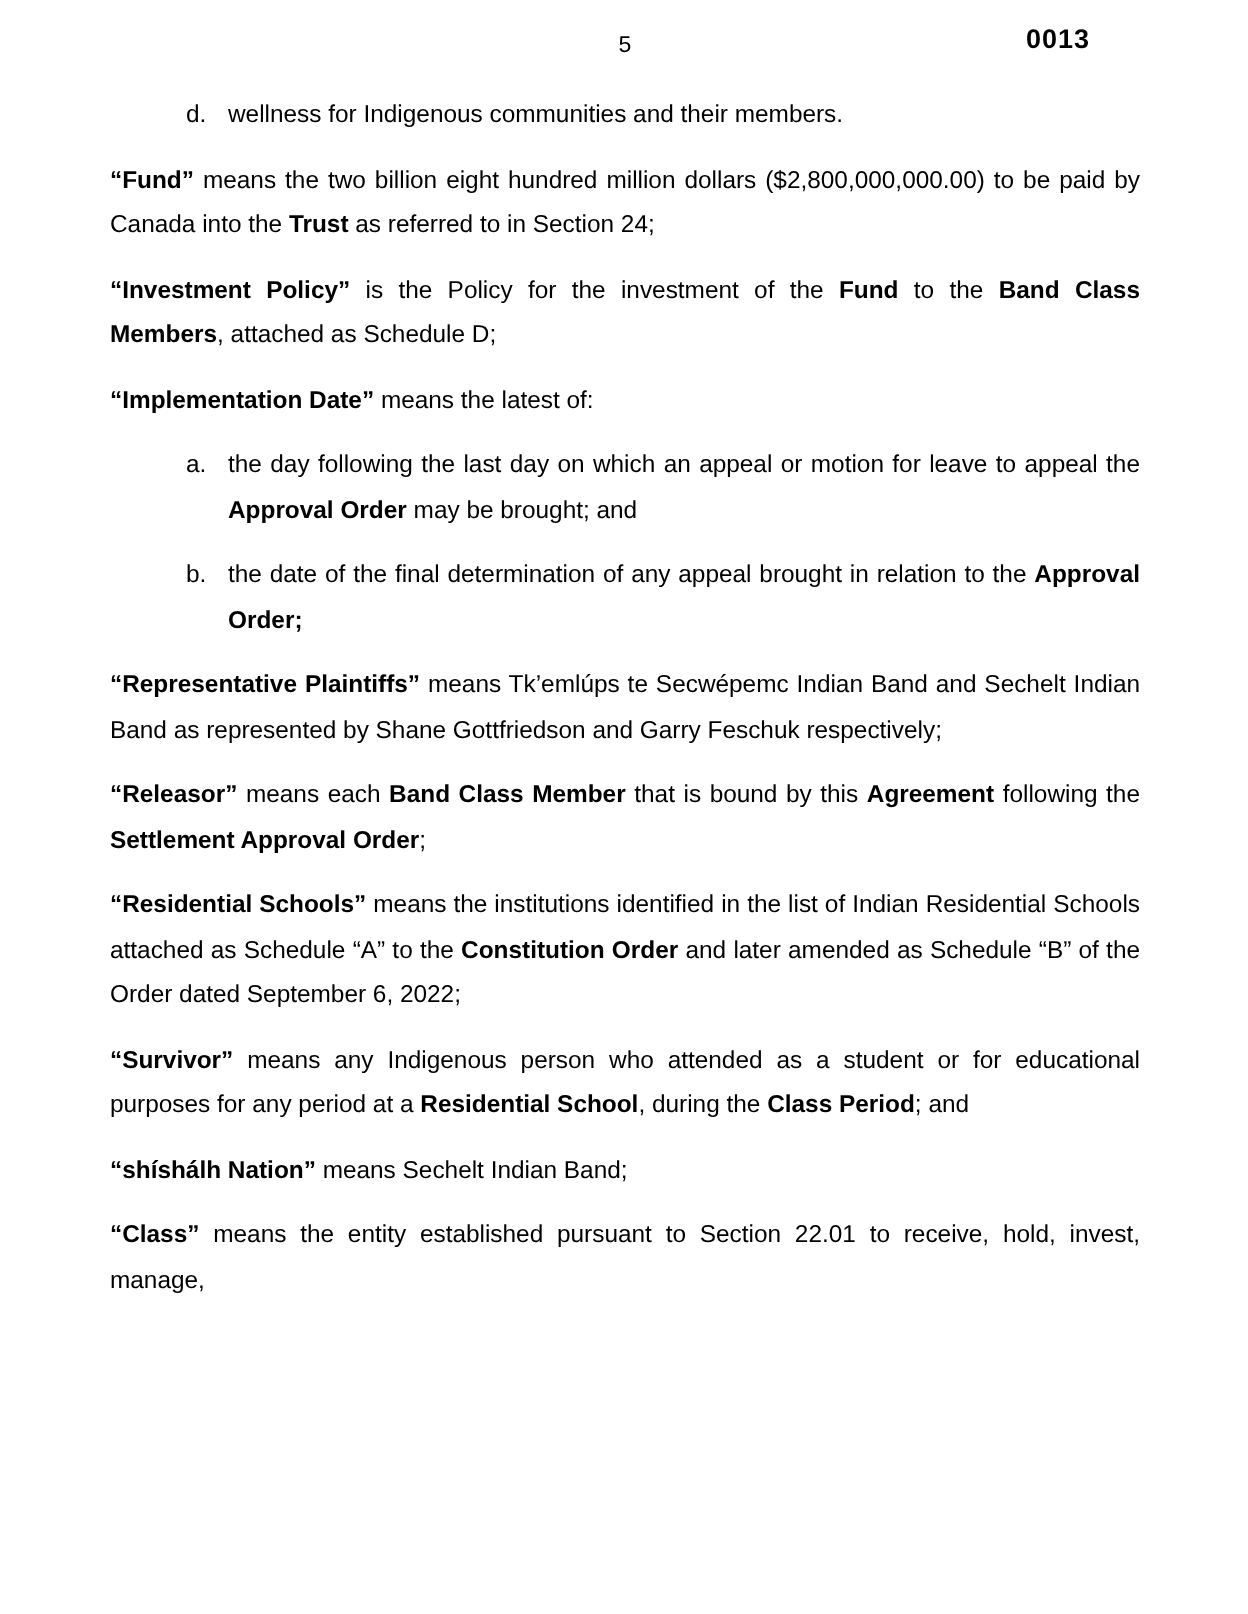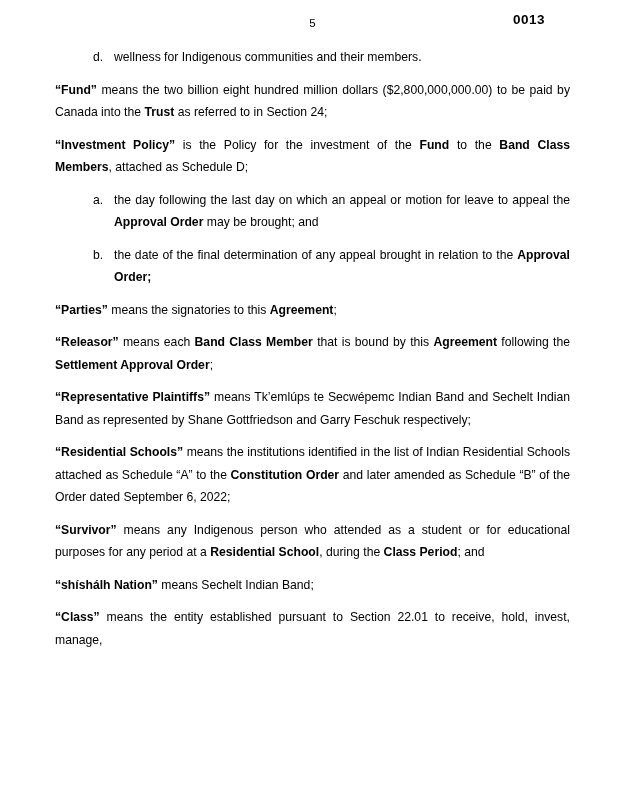--- a/index.html
+++ b/index.html
@@ -68,23 +68,23 @@
 
 <div class="page">
   <div class="header">
     <span class="pgnum">5</span>
     <span class="stamp">0013</span>
   </div>
   <div id="doc-body" class="content">
       <p class="list-item"><span class="marker">d.</span><span>wellness for Indigenous communities and their members.</span></p>
       <p class="para"><span class="b">“Fund”</span><span> means the two billion eight hundred million dollars ($2,800,000,000.00) to be paid by Canada into the </span><span class="b">Trust</span><span> as referred to in Section 24;</span></p>
       <p class="para"><span class="b">“Investment Policy”</span><span> is the Policy for the investment of the </span><span class="b">Fund</span><span> to the </span><span class="b">Band Class Members</span><span>, attached as Schedule D;</span></p>
+      <p class="para"><span class="b">“Implementation Date”</span><span> means the latest of:</span></p>
       <p class="list-item"><span class="marker">a.</span><span>the day following the last day on which an appeal or motion for leave to appeal the </span><span class="b">Approval Order</span><span> may be brought; and</span></p>
       <p class="list-item"><span class="marker">b.</span><span>the date of the final determination of any appeal brought in relation to the </span><span class="b">Approval Order;</span></p>
-      <p class="para"><span class="b">“Parties”</span><span> means the signatories to this </span><span class="b">Agreement</span><span>;</span></p>
+      <p class="para"><span class="b">“Representative Plaintiffs”</span><span> means Tk’emlúps te Secwépemc Indian Band and Sechelt Indian Band as represented by Shane Gottfriedson and Garry Feschuk respectively;</span></p>
       <p class="para"><span class="b">“Releasor”</span><span> means each </span><span class="b">Band Class Member</span><span> that is bound by this </span><span class="b">Agreement</span><span> following the </span><span class="b">Settlement Approval Order</span><span>;</span></p>
-      <p class="para"><span class="b">“Representative Plaintiffs”</span><span> means Tk’emlúps te Secwépemc Indian Band and Sechelt Indian Band as represented by Shane Gottfriedson and Garry Feschuk respectively;</span></p>
       <p class="para"><span class="b">“Residential Schools”</span><span> means the institutions identified in the list of Indian Residential Schools attached as Schedule “A” to the </span><span class="b">Constitution Order</span><span> and later amended as Schedule “B” of the Order dated September 6, 2022;</span></p>
       <p class="para"><span class="b">“Survivor”</span><span> means any Indigenous person who attended as a student or for educational purposes for any period at a </span><span class="b">Residential School</span><span>, during the </span><span class="b">Class Period</span><span>; and</span></p>
       <p class="para"><span class="b">“shíshálh Nation”</span><span> means Sechelt Indian Band;</span></p>
       <p class="para continued"><span class="b">“Class”</span><span> means the entity established pursuant to Section 22.01 to receive, hold, invest, manage,</span></p>
     </div>
 </div>
 
 </body></html>

